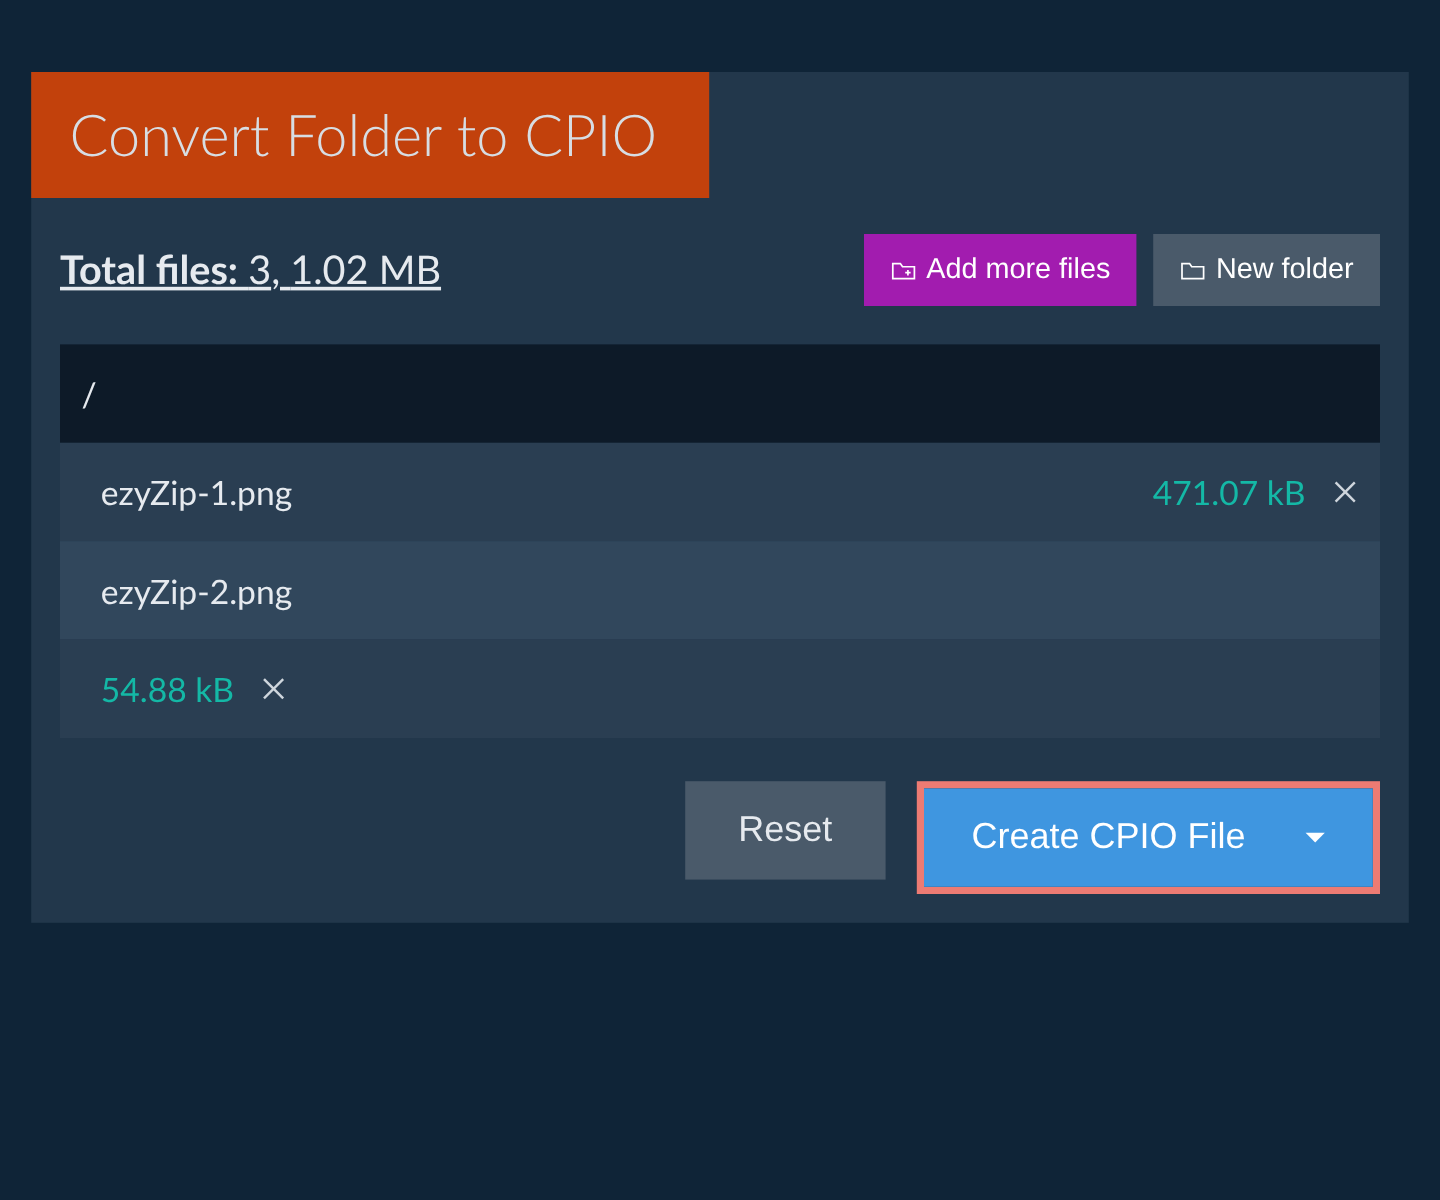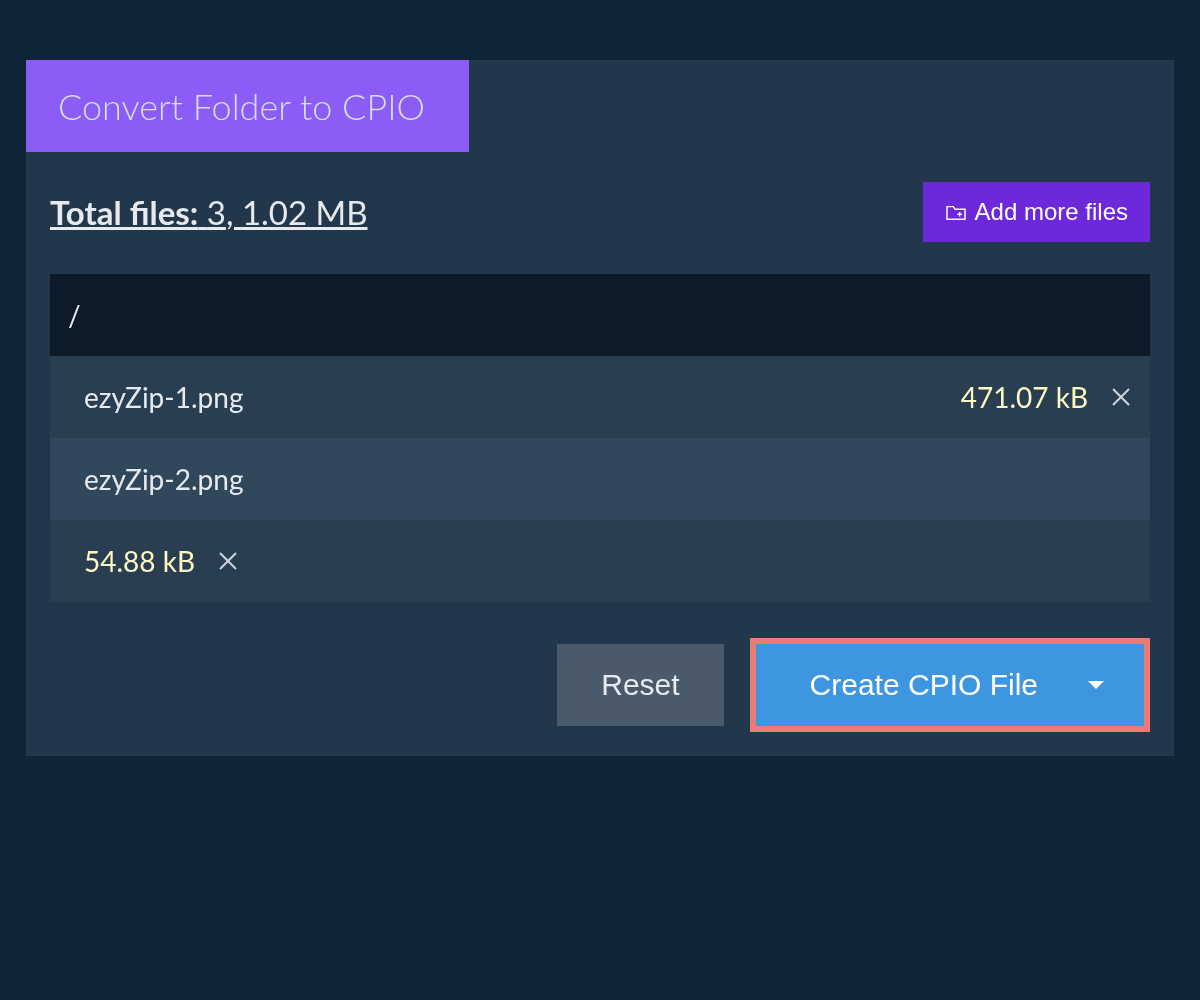--- a/index.html
+++ b/index.html
@@ -9,24 +9,24 @@
     width: 1200px;
     height: 1000px;
     overflow: hidden;
   }
   .panel {
     margin: 60px 26px 0 26px;
     background: #22374b;
   }
   .tab-header {
     display: inline-block;
-    background: #8b5cf6;
+    background: #c2410c;
     padding: 24px 44px 24px 32px;
     color: #d7dde3;
-    font-size: 36px;
+    font-size: 48px;
     font-weight: 300;
   }
   .content {
     padding: 30px 24px 24px 24px;
   }
   .top-row {
     display: flex;
     align-items: center;
     justify-content: space-between;
     margin-bottom: 32px;
@@ -48,21 +48,21 @@
     display: flex;
     align-items: center;
     gap: 8px;
     padding: 16px 22px;
     color: #fff;
     font-size: 24px;
     font-weight: 400;
     border: none;
     cursor: pointer;
   }
-  .btn-primary { background: #6d28d9; text-align: center; }
+  .btn-primary { background: #a21caf; text-align: center; }
   .btn-secondary { background: #4a5a6a; }
   .folder-icon {
     width: 22px;
     height: 18px;
     fill: none;
     stroke: #fff;
     stroke-width: 1.6;
   }
   .file-list { }
   .path-row {
@@ -79,52 +79,52 @@
     color: #e6eaef;
     font-size: 28px;
   }
   .file-row.odd { background: #2a3e52; align-items: center; }
   .file-row.even { background: #31475c; align-items: center; }
   .file-right {
     display: flex;
     align-items: center;
     gap: 22px;
   }
-  .file-size { color: #fef9c3; }
+  .file-size { color: #14b8a6; }
   .close-icon {
     width: 22px;
     height: 22px;
     stroke: #cfd6dd;
     stroke-width: 2;
     cursor: pointer;
   }
   .bottom-row {
     display: flex;
     justify-content: flex-end;
     gap: 26px;
     margin-top: 36px;
-    align-items: center;
+    align-items: flex-start;
   }
   .btn-reset {
     background: #4a5a6a;
     color: #e6eaef;
     font-size: 30px;
     padding: 24px 44px;
     border: none;
     cursor: pointer;
   }
   .btn-create-wrap {
     border: 6px solid #ed7b73;
     display: flex;
   }
   .btn-create {
     background: #3f96e0;
     color: #fff;
     font-size: 30px;
-    padding: 24px 40px 24px 54px;
+    padding: 24px 40px 24px 40px;
     border: none;
     cursor: pointer;
     display: flex;
     align-items: center;
     gap: 50px;
   }
   .caret {
     width: 0;
     height: 0;
     border-left: 8px solid transparent;
@@ -146,20 +146,26 @@
         <span>1.02 MB</span>
       </div>
       <div class="top-buttons">
         <button class="btn btn-primary">
           <svg class="folder-icon" viewBox="0 0 24 20">
             <path d="M2 4 L9 4 L11 7 L22 7 L22 18 L2 18 Z"></path>
             <line x1="16" y1="10" x2="16" y2="15"></line>
             <line x1="13.5" y1="12.5" x2="18.5" y2="12.5"></line>
           </svg>
           <span>Add more files</span>
+        </button>
+        <button class="btn btn-secondary">
+          <svg class="folder-icon" viewBox="0 0 24 20">
+            <path d="M2 4 L9 4 L11 7 L22 7 L22 18 L2 18 Z"></path>
+          </svg>
+          <span>New folder</span>
         </button>
       </div>
     </div>
 
     <div class="file-list">
       <div class="path-row">/</div>
 
       <div class="file-row odd">
         <span>ezyZip-1.png</span>
         <div class="file-right">

